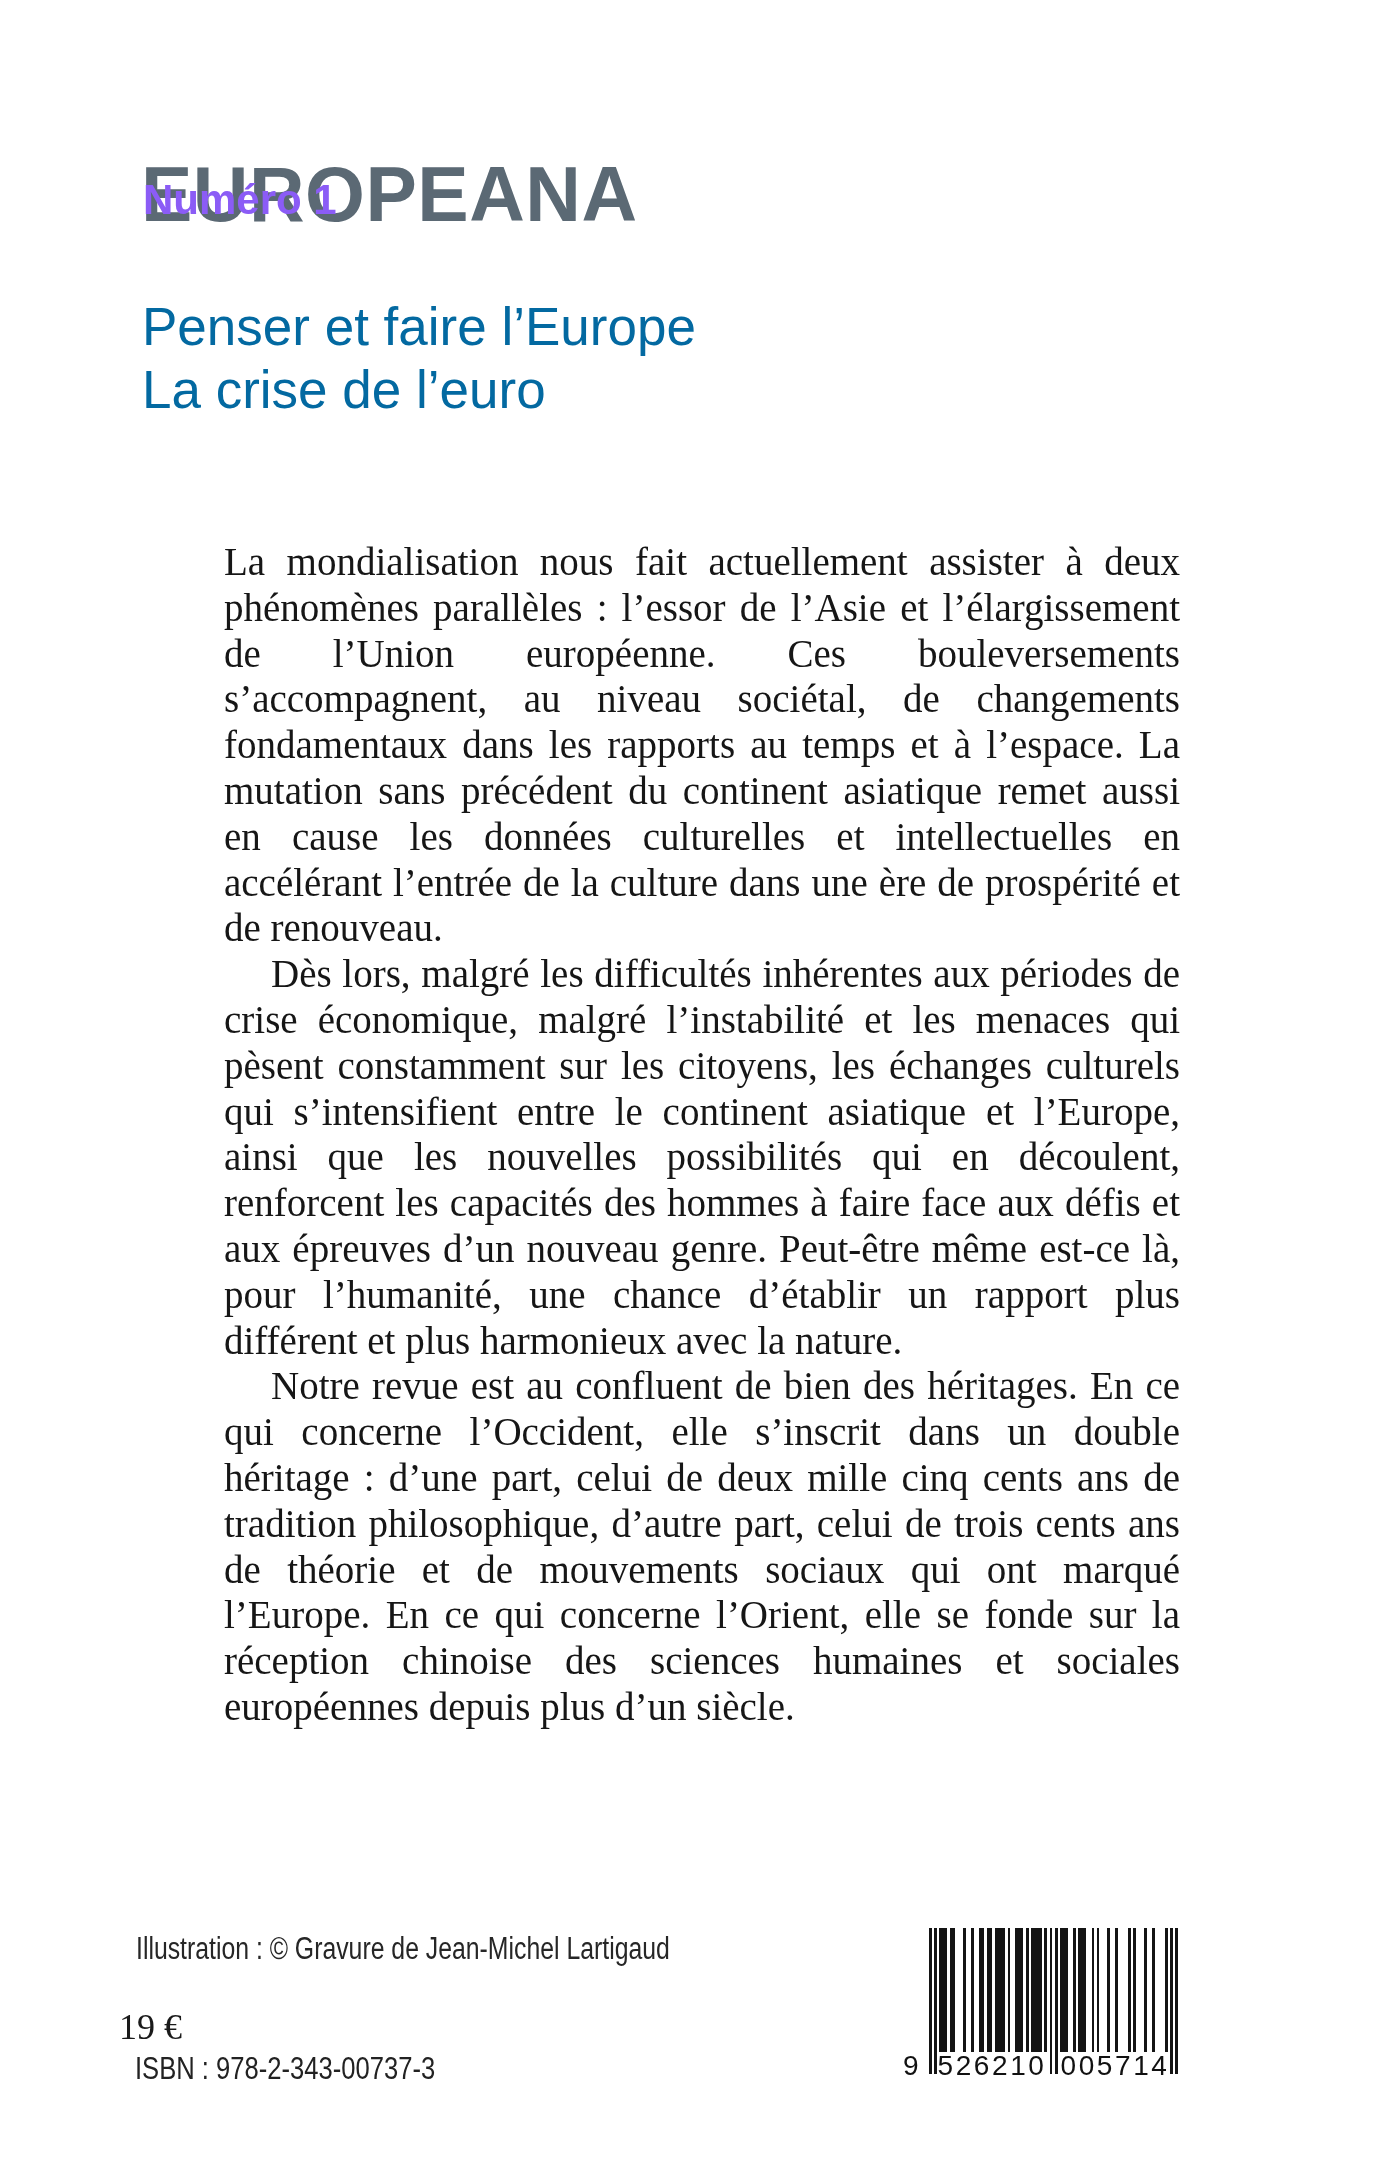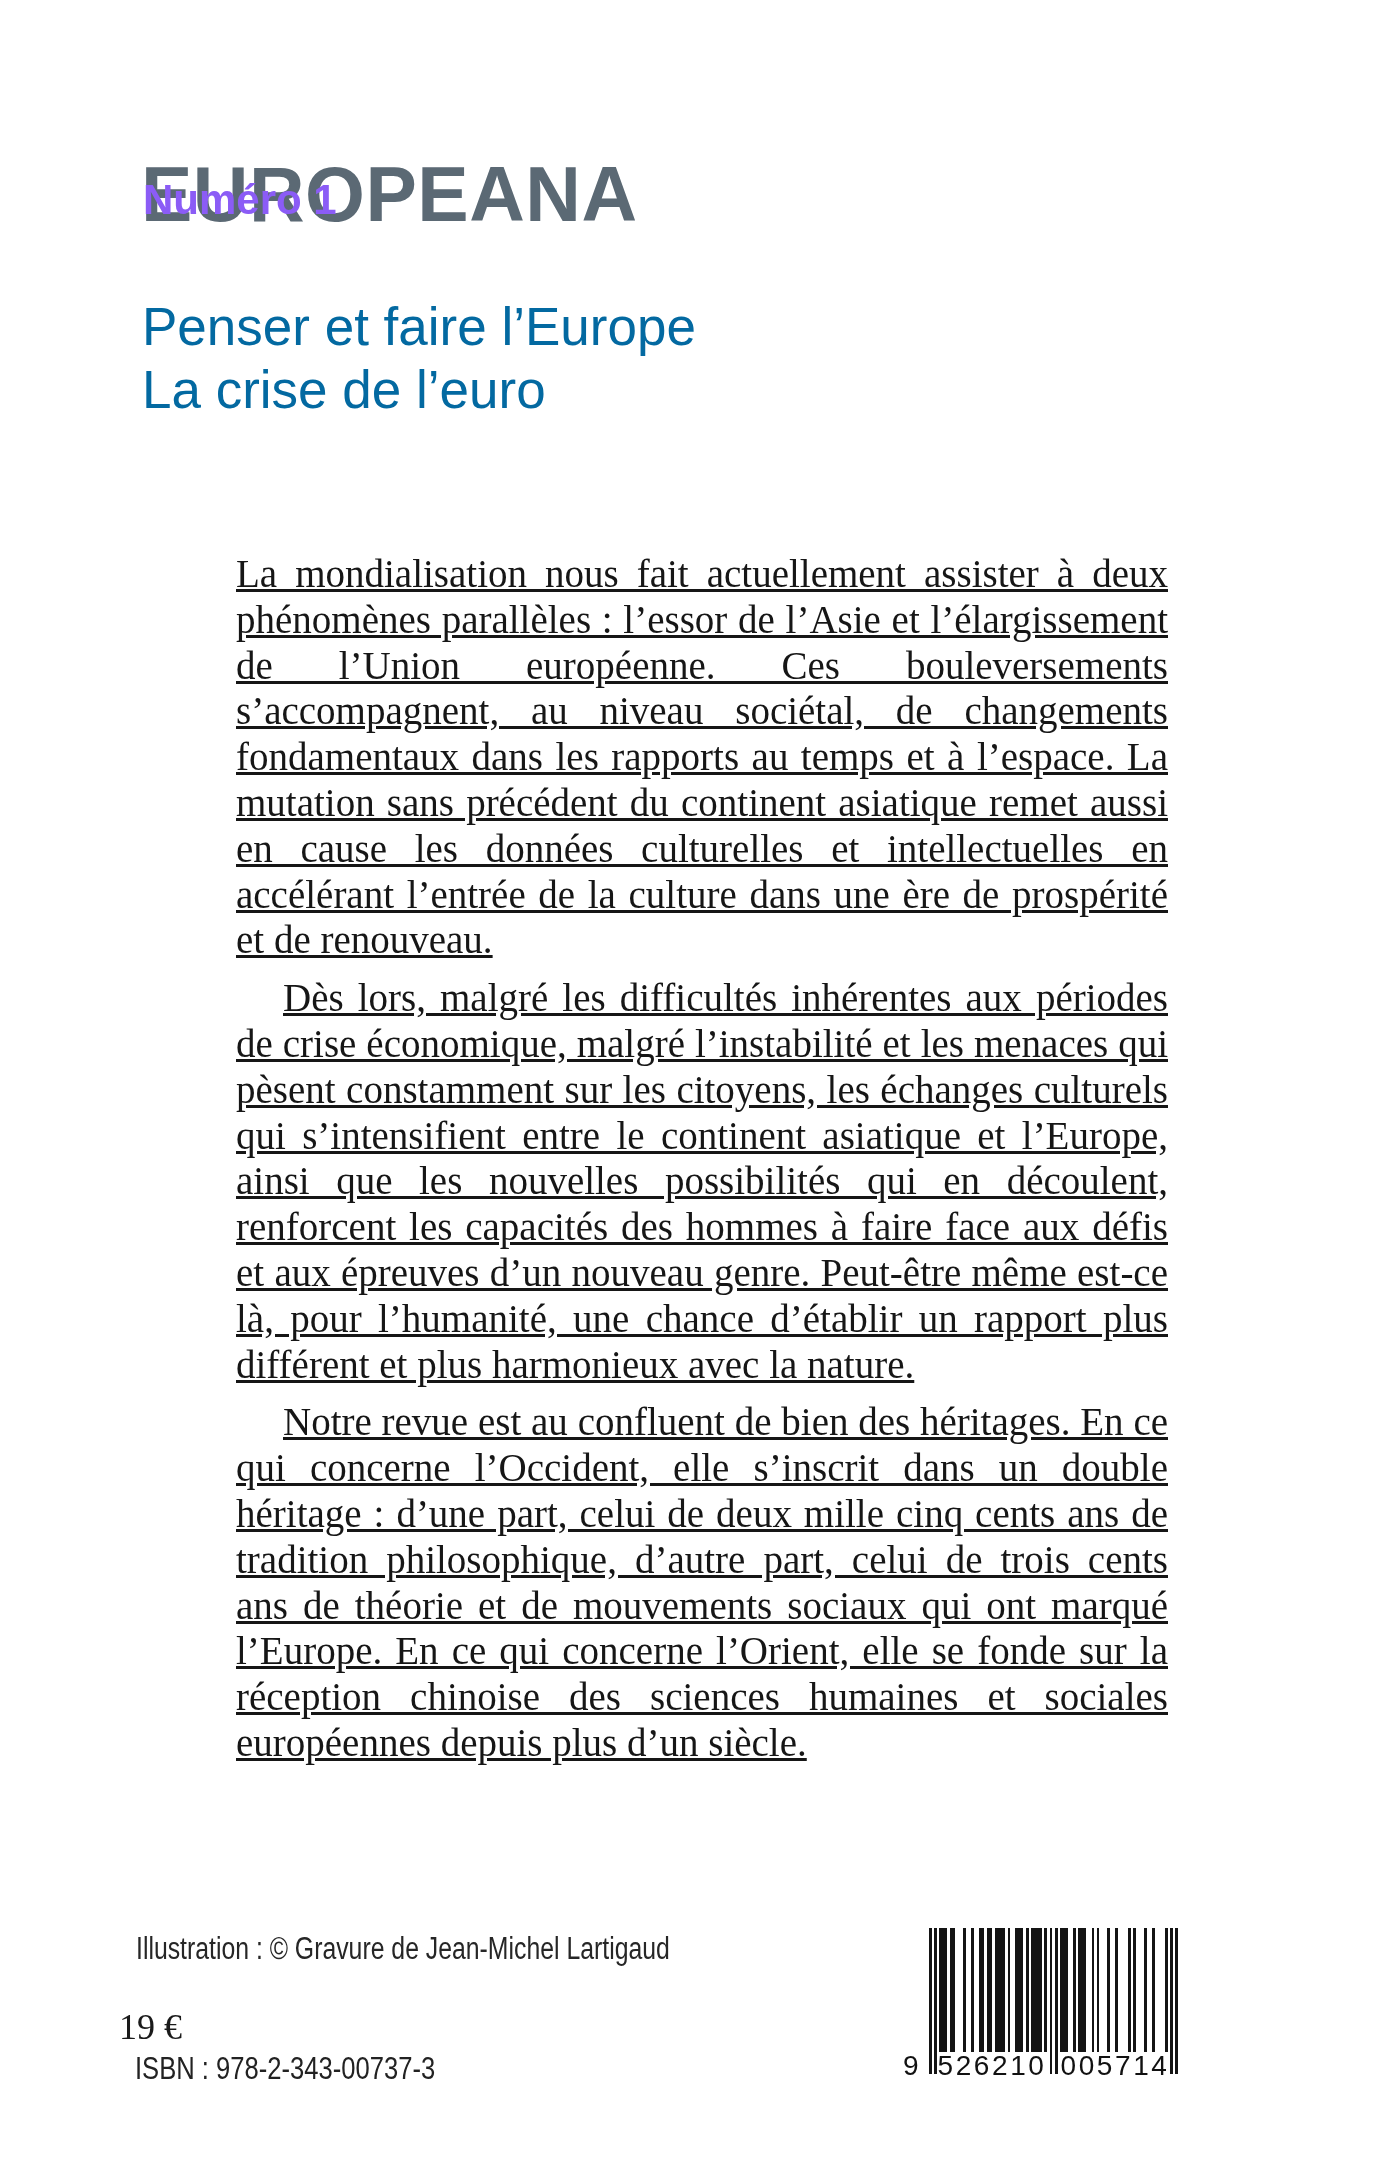--- a/index.html
+++ b/index.html
@@ -38,21 +38,21 @@
     font-size:53px;line-height:63px;font-weight:400;
     color:#0369a1;white-space:nowrap;
   }
   .blurb{
     position:absolute;left:224px;top:539px;width:956px;
     font-family:"Liberation Serif",serif;
     font-size:39px;line-height:45.8px;
     text-align:justify;
     color:#161616;
   }
-  .blurb p{margin:12px;padding:0;text-decoration:underline;}
+  .blurb p{margin:0;padding:0;}
   .blurb p.indent{text-indent:47px;}
   .credit{
     position:absolute;left:136px;top:1931px;
     font-size:31px;color:#262626;white-space:nowrap;
     transform:scaleX(0.80);transform-origin:0 50%;
   }
   .price{
     position:absolute;left:119px;top:2006px;
     font-family:"Liberation Serif",serif;
     font-size:36px;color:#1a1a1a;white-space:nowrap;

